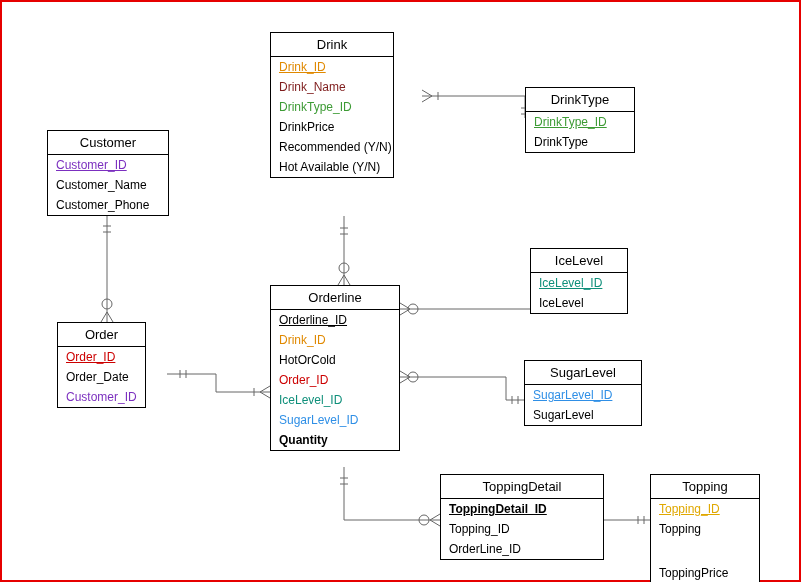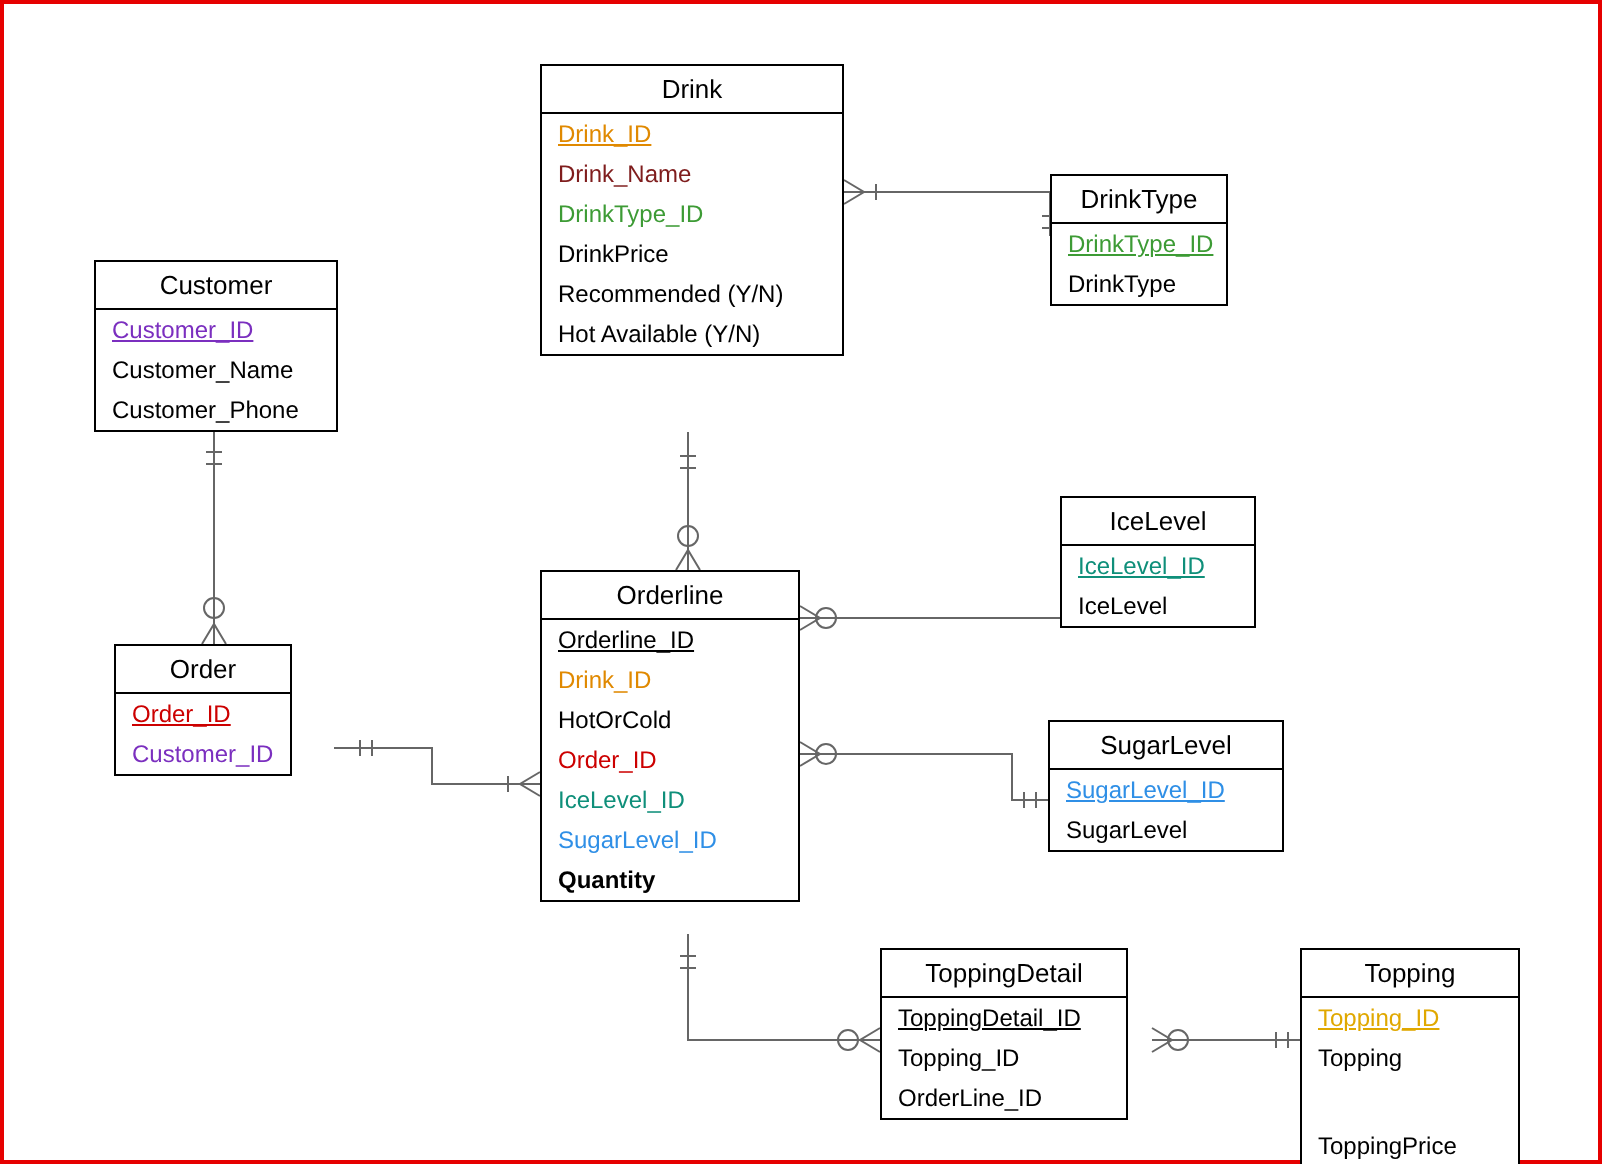--- a/index.html
+++ b/index.html
@@ -70,44 +70,45 @@
 
   <div class="entity" style="left:45px;top:128px;width:122px">
     <div class="entity-title">Customer</div>
     <div class="entity-body">
       <div class="attr" style="color: rgb(123, 47, 191); text-decoration: underline;">Customer_ID</div>
       <div class="attr" style="color: rgb(0, 0, 0);">Customer_Name</div>
       <div class="attr" style="color: rgb(0, 0, 0);">Customer_Phone</div>
     </div>
   </div>
 
-  <div class="entity" style="left:268px;top:30px;width:152px">
+  <div class="entity" style="left:268px;top:30px;width:124px">
     <div class="entity-title">Drink</div>
     <div class="entity-body">
       <div class="attr" style="color: rgb(224, 137, 0); text-decoration: underline;">Drink_ID</div>
       <div class="attr" style="color: #7f1d1d;">Drink_Name</div>
       <div class="attr" style="color: rgb(61, 155, 53);">DrinkType_ID</div>
       <div class="attr" style="color: rgb(0, 0, 0);">DrinkPrice</div>
       <div class="attr" style="color: rgb(0, 0, 0);">Recommended (Y/N)</div>
       <div class="attr" style="color: rgb(0, 0, 0);">Hot Available (Y/N)</div>
     </div>
   </div>
 
-  <div class="entity" style="left:523px;top:85px;width:89px">
+  <div class="entity" style="left:523px;top:85px;width:110px">
     <div class="entity-title">DrinkType</div>
     <div class="entity-body">
       <div class="attr" style="color: rgb(61, 155, 53); text-decoration: underline;">DrinkType_ID</div>
       <div class="attr" style="color: rgb(0, 0, 0);">DrinkType</div>
     </div>
   </div>
 
   <div class="entity" style="left:55px;top:320px;width:89px">
     <div class="entity-title">Order</div>
     <div class="entity-body">
       <div class="attr" style="color: rgb(204, 0, 0); text-decoration: underline;">Order_ID</div>
+      <div class="attr" style="color: rgb(0, 0, 0);">Order_Date</div>
       <div class="attr" style="color: rgb(123, 47, 191);">Customer_ID</div>
     </div>
   </div>
 
   <div class="entity" style="left:268px;top:283px;width:130px">
     <div class="entity-title">Orderline</div>
     <div class="entity-body">
       <div class="attr" style="color: rgb(0, 0, 0); text-decoration: underline;">Orderline_ID</div>
       <div class="attr" style="color: rgb(224, 137, 0);">Drink_ID</div>
       <div class="attr" style="color: rgb(0, 0, 0);">HotOrCold</div>
@@ -127,24 +128,24 @@
   </div>
 
   <div class="entity" style="left:522px;top:358px;width:118px">
     <div class="entity-title">SugarLevel</div>
     <div class="entity-body">
       <div class="attr" style="color: rgb(47, 143, 230); text-decoration: underline;">SugarLevel_ID</div>
       <div class="attr" style="color: rgb(0, 0, 0);">SugarLevel</div>
     </div>
   </div>
 
-  <div class="entity" style="left:438px;top:472px;width:124px">
+  <div class="entity" style="left:438px;top:472px;width:164px">
     <div class="entity-title">ToppingDetail</div>
     <div class="entity-body">
-      <div class="attr" style="color: rgb(0, 0, 0); text-decoration: underline;">ToppingDetail_ID</div>
+      <div class="attr" style="color: rgb(0, 0, 0); text-decoration: underline; font-weight: bold;">ToppingDetail_ID</div>
       <div class="attr" style="color: rgb(0, 0, 0);">Topping_ID</div>
       <div class="attr" style="color: rgb(0, 0, 0);">OrderLine_ID</div>
     </div>
   </div>
 
   <div class="entity" style="left:648px;top:472px;width:110px">
     <div class="entity-title">Topping</div>
     <div class="entity-body">
       <div class="attr" style="color: rgb(224, 168, 0); text-decoration: underline;">Topping_ID</div>
       <div class="attr" style="color: rgb(0, 0, 0);">Topping</div>

